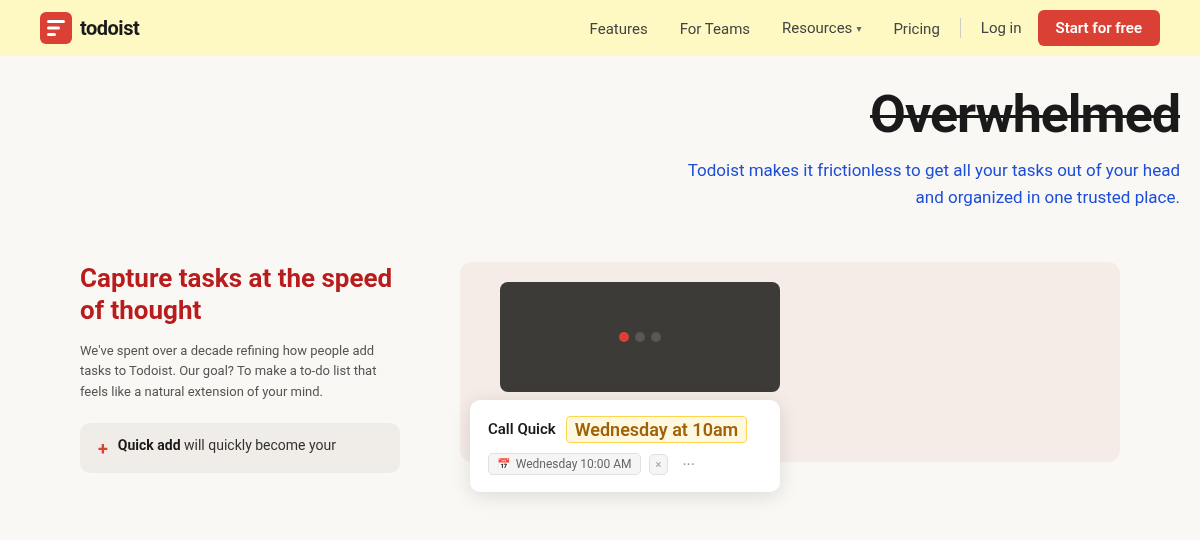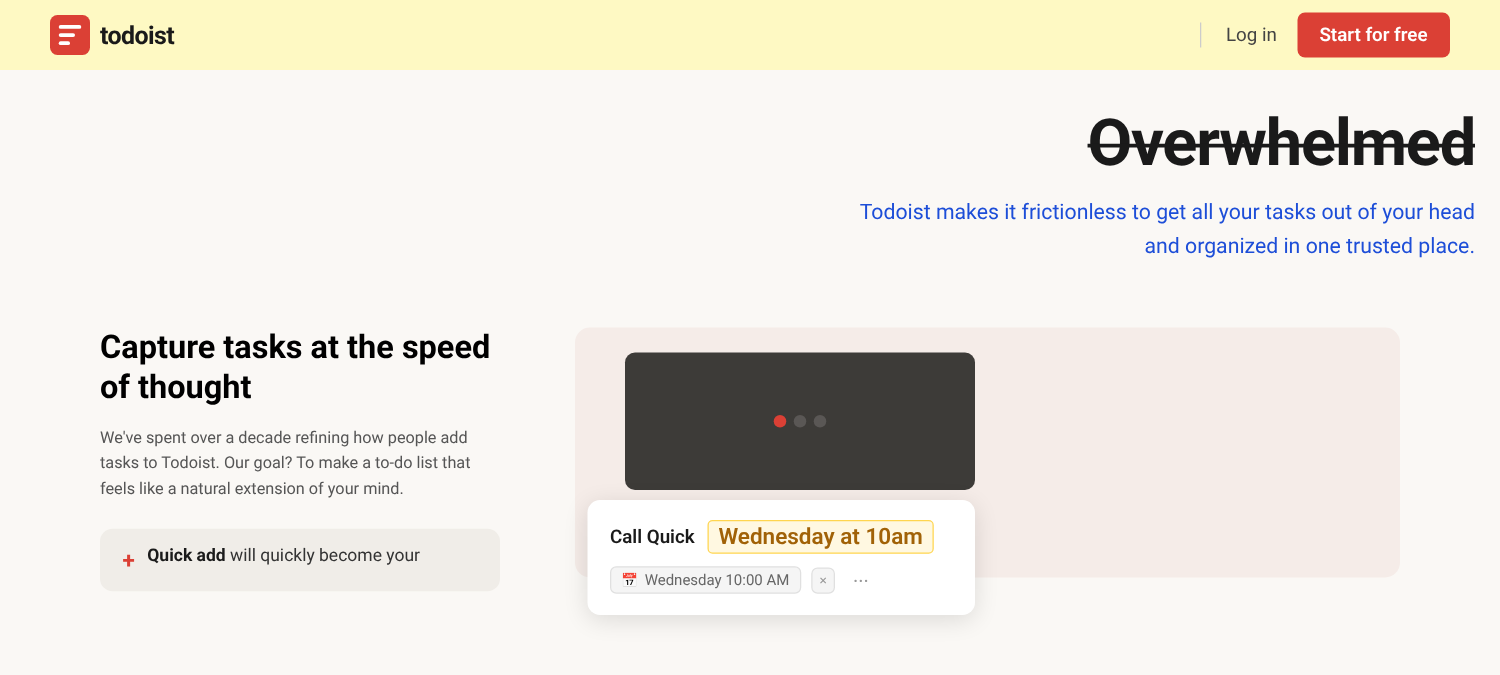--- a/index.html
+++ b/index.html
@@ -118,21 +118,21 @@
       gap: 60px;
       align-items: flex-start;
     }
     .features-left {
       flex: 0 0 320px;
       max-width: 340px;
     }
     .features-title {
       font-size: 26px;
       font-weight: 700;
-      color: #000000;
+      color: #b91c1c;
       line-height: 1.25;
       margin-bottom: 14px;
     }
     .features-desc {
       font-size: 13px;
       color: #555;
       line-height: 1.6;
       margin-bottom: 20px;
     }
     .quick-add-card {
@@ -270,20 +270,31 @@
 
     <svg class="logo-icon" viewBox="0 0 32 32" fill="none" xmlns="http://www.w3.org/2000/svg">
       <rect width="32" height="32" rx="6" fill="#db4035"></rect>
       <rect x="7" y="8" width="18" height="3" rx="1.5" fill="white"></rect>
       <rect x="7" y="14.5" width="13" height="3" rx="1.5" fill="white"></rect>
       <rect x="7" y="21" width="9" height="3" rx="1.5" fill="white"></rect>
     </svg>
     <span class="logo-text">todoist</span>
   </a>
 
+  <ul class="nav-links">
+    <li><a href="#">Features</a></li>
+    <li><a href="#">For Teams</a></li>
+    <li>
+      <span class="resources-link">
+        <a href="#" style="text-decoration:none;color:#444;font-size:15px;">Resources</a>
+        <span class="chevron-down">▾</span>
+      </span>
+    </li>
+    <li><a href="#">Pricing</a></li>
+  </ul>
 
   <div class="nav-divider" style="margin: 0 20px;"></div>
   <a href="#" class="login-link">Log in</a>
   <a href="#" class="start-free-btn" style="margin-left:16px;">Start for free</a>
 </nav>
 
 <section class="hero">
   <div class="hero-overwhelmed">Overwhelmed</div>
   <p class="hero-subtitle">
     <span>Todoist makes it frictionless to get all your tasks out of your head</span><br>

